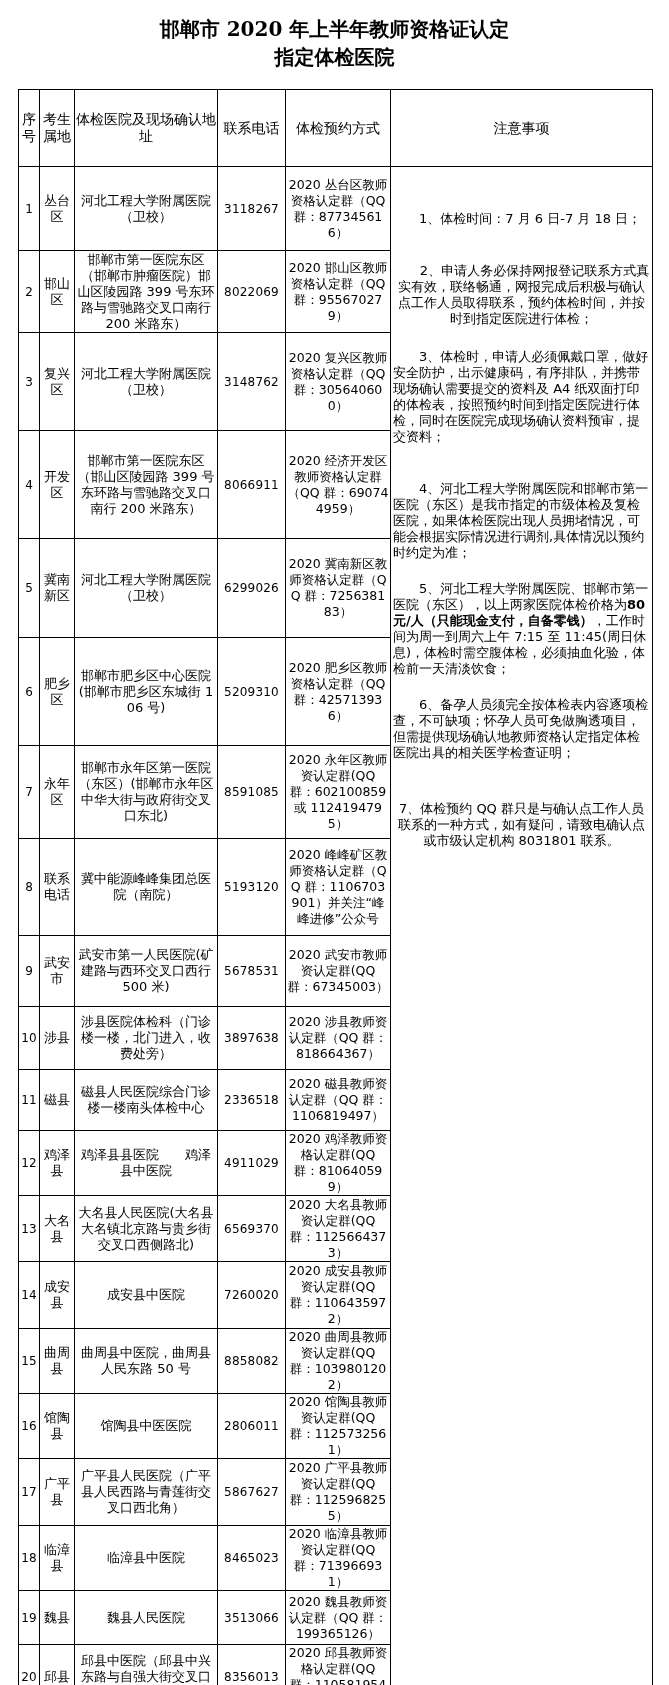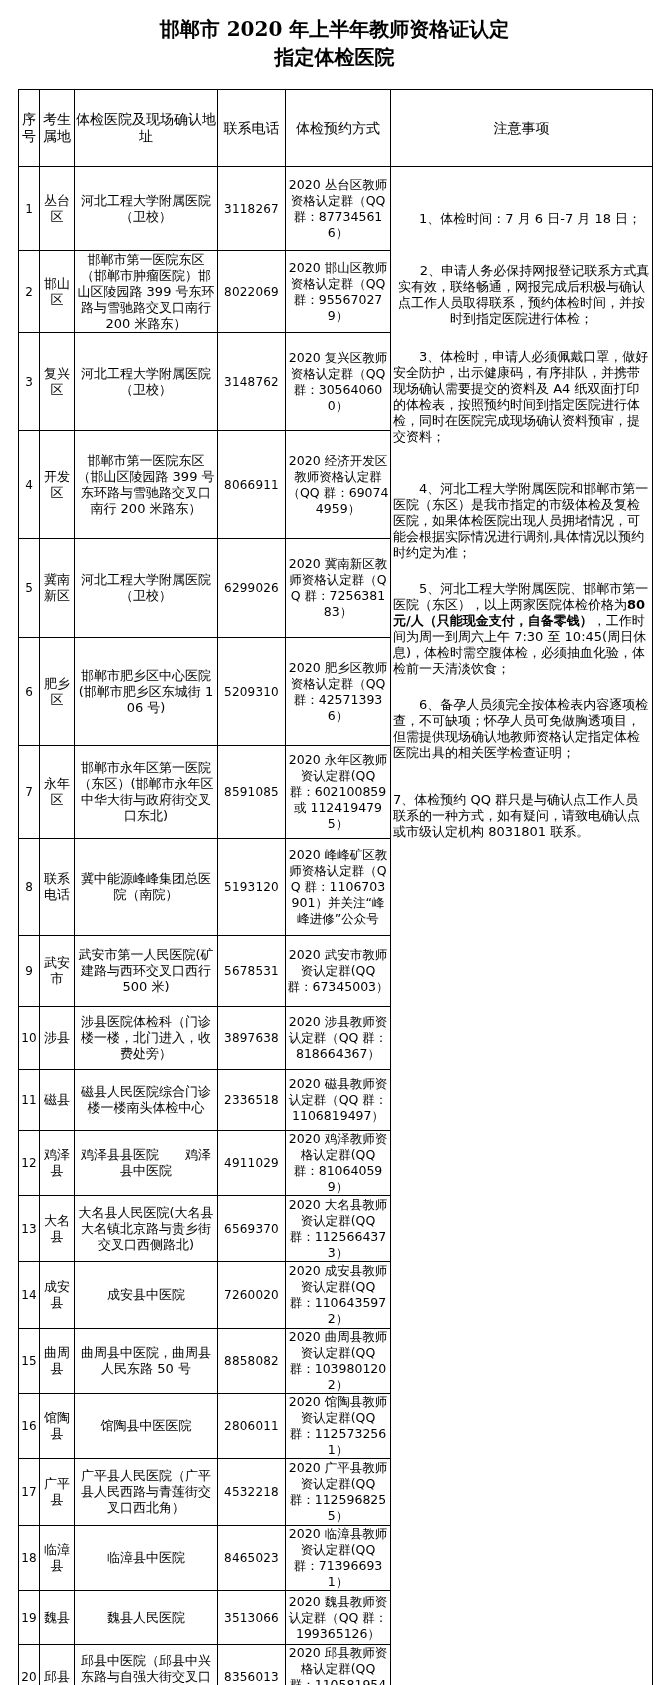--- a/index.html
+++ b/index.html
@@ -19,21 +19,21 @@
   td.phone { font-size: 12px; letter-spacing: 0.2px; }
   td.qq { font-size: 12.5px; line-height: 16px; text-align: center; }
   td.notes { vertical-align: top; text-align: left; padding: 0 2px; font-size: 13px; line-height: 16px; }
   .note { text-indent: 2em; }
   .n1 { margin-top: 44px; }
   .n2 { margin-top: 36px; text-align: center; }
   .n3 { margin-top: 22px; }
   .n4 { margin-top: 36px; }
   .n5 { margin-top: 20px; }
   .n6 { margin-top: 20px; }
-  .n7 { margin-top: 31px; text-indent: 0; }
+  .n7 { margin-top: 40px; text-indent: 0; text-align: center; }
   .bold { font-weight: bold; }
 </style>
 </head>
 <body>
 
 <div class="title l1">邯郸市 2020 年上半年教师资格证认定</div>
 <div class="title l2">指定体检医院</div>
 
 <table>
   <colgroup>
@@ -59,21 +59,21 @@
       <td class="no">1</td>
       <td>丛台区</td>
       <td>河北工程大学附属医院（卫校）</td>
       <td class="phone">3118267</td>
       <td class="qq">2020 丛台区教师资格认定群（QQ 群：877345616）</td>
       <td class="notes" rowspan="20">
         <div class="note n1">1、体检时间：7 月 6 日-7 月 18 日；</div>
         <div class="note n2">2、申请人务必保持网报登记联系方式真实有效，联络畅通，网报完成后积极与确认点工作人员取得联系，预约体检时间，并按时到指定医院进行体检；</div>
         <div class="note n3">3、体检时，申请人必须佩戴口罩，做好安全防护，出示健康码，有序排队，并携带现场确认需要提交的资料及 A4 纸双面打印的体检表，按照预约时间到指定医院进行体检，同时在医院完成现场确认资料预审，提交资料；</div>
         <div class="note n4">4、河北工程大学附属医院和邯郸市第一医院（东区）是我市指定的市级体检及复检医院，如果体检医院出现人员拥堵情况，可能会根据实际情况进行调剂,具体情况以预约时约定为准；</div>
-        <div class="note n5"><span>5、河北工程大学附属医院、邯郸市第一医院（东区），以上两家医院体检价格为</span><span class="bold">80 元/人（只能现金支付，自备零钱）</span><span>，工作时间为周一到周六上午 7:30 至 10:45(周日休息)，体检时需空腹体检，必须抽血化验，体检前一天清淡饮食；</span></div>
+        <div class="note n5"><span>5、河北工程大学附属医院、邯郸市第一医院（东区），以上两家医院体检价格为</span><span class="bold">80 元/人（只能现金支付，自备零钱）</span><span>，工作时间为周一到周六上午 7:15 至 11:45(周日休息)，体检时需空腹体检，必须抽血化验，体检前一天清淡饮食；</span></div>
         <div class="note n6">6、备孕人员须完全按体检表内容逐项检查，不可缺项；怀孕人员可免做胸透项目，但需提供现场确认地教师资格认定指定体检医院出具的相关医学检查证明；</div>
         <div class="note n7">7、体检预约 QQ 群只是与确认点工作人员联系的一种方式，如有疑问，请致电确认点或市级认定机构 8031801 联系。</div>
       </td>
     </tr>
   <tr style="height: 82px;">
         <td class="no">2</td>
         <td>邯山区</td>
         <td>邯郸市第一医院东区（邯郸市肿瘤医院）邯山区陵园路 399 号东环路与雪驰路交叉口南行 200 米路东）</td>
         <td class="phone">8022069</td>
         <td class="qq">2020 邯山区教师资格认定群（QQ 群：955670279）</td>
@@ -173,21 +173,21 @@
         <td class="no">16</td>
         <td>馆陶县</td>
         <td>馆陶县中医医院</td>
         <td class="phone">2806011</td>
         <td class="qq">2020 馆陶县教师资认定群(QQ 群：1125732561）</td>
       </tr>
       <tr style="height: 67px;">
         <td class="no">17</td>
         <td>广平县</td>
         <td>广平县人民医院（广平县人民西路与青莲街交叉口西北角）</td>
-        <td class="phone">4532218</td>
+        <td class="phone">5867627</td>
         <td class="qq">2020 广平县教师资认定群(QQ 群：1125968255）</td>
       </tr>
       <tr style="height: 56px;">
         <td class="no">18</td>
         <td>临漳县</td>
         <td>临漳县中医院</td>
         <td class="phone">8465023</td>
         <td class="qq">2020 临漳县教师资认定群(QQ 群：713966931）</td>
       </tr>
       <tr style="height: 54px;">

